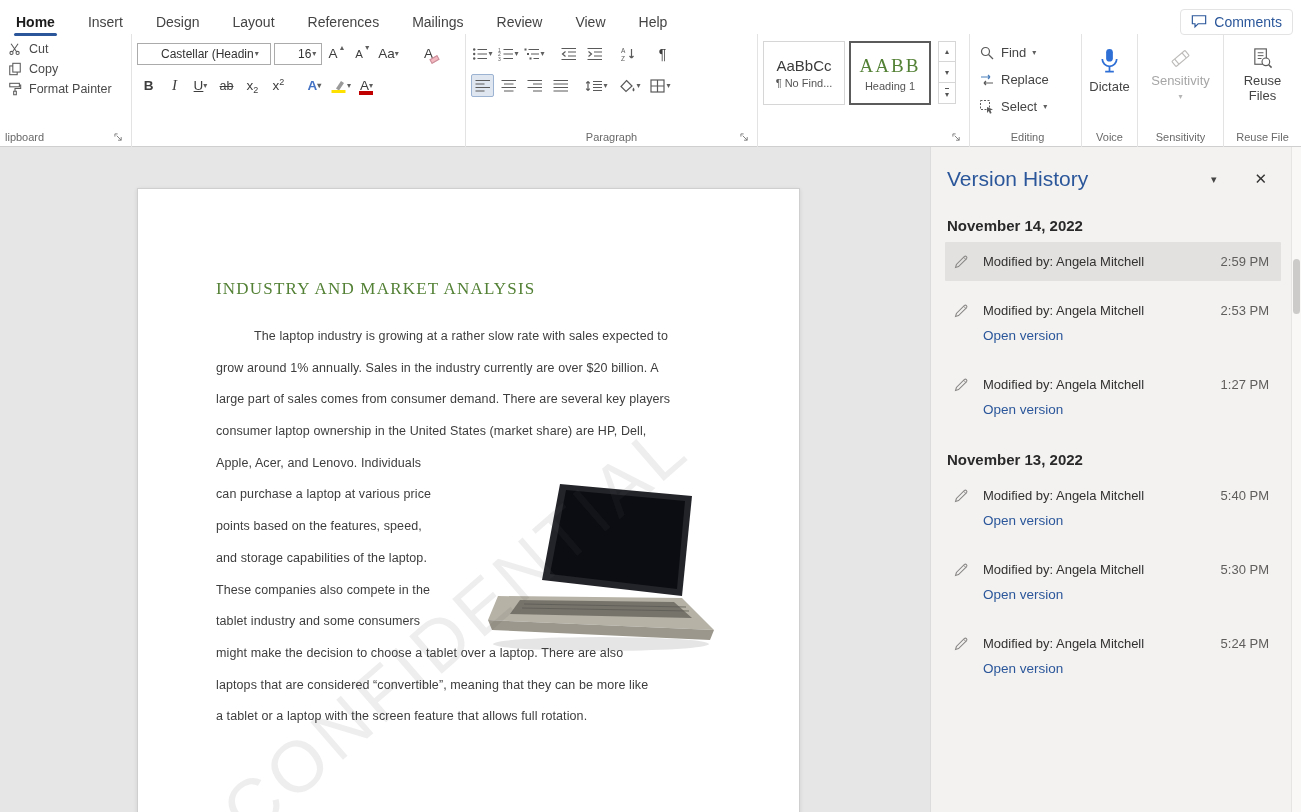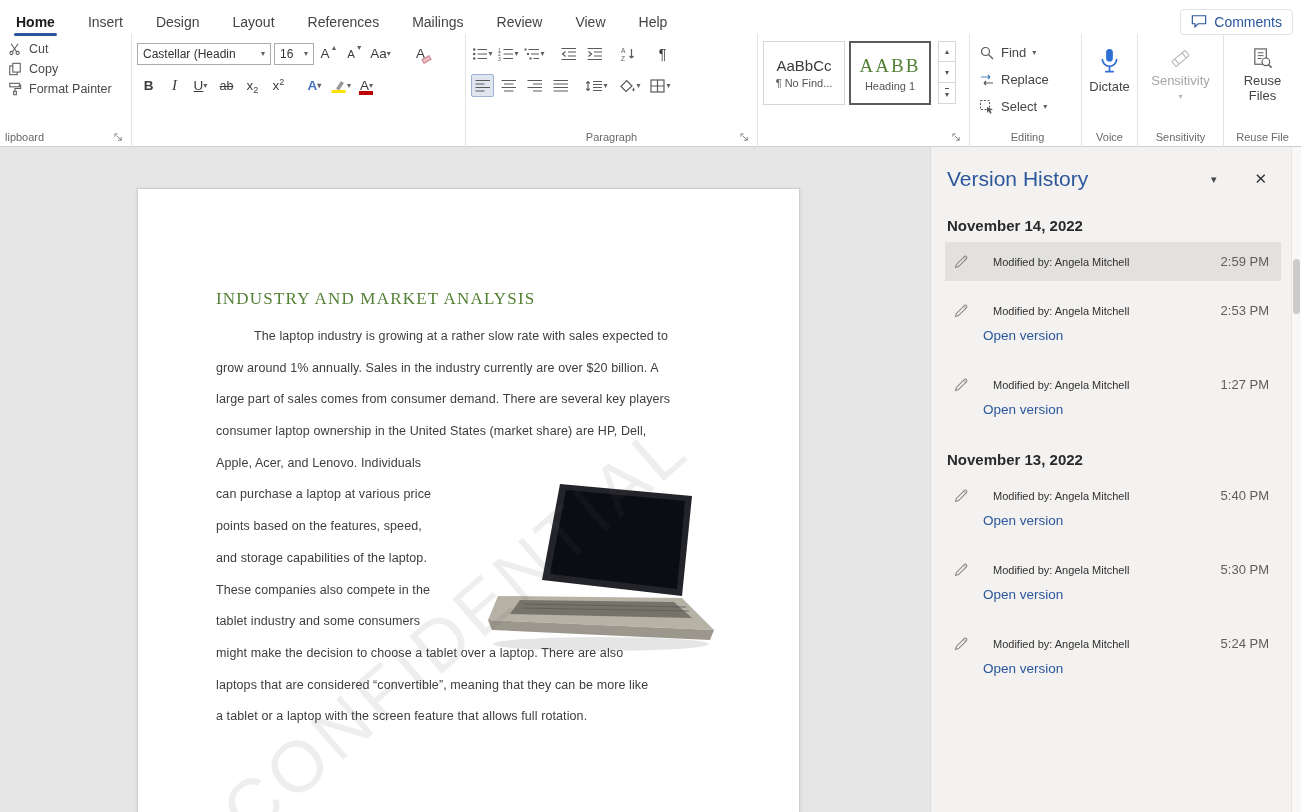--- a/index.html
+++ b/index.html
@@ -24,21 +24,21 @@
   .launcher { position:absolute; right:3px; bottom:5px; cursor:pointer; }
 
   
   .g-clipboard { width:132px; }
   .clip-item { display:flex; align-items:flex-start; gap:6px; font-size:12.5px; color:#4a4a4a; padding:3px 2px; cursor:pointer; white-space:nowrap; }
   .g-clipboard .rb-footer { justify-content:flex-start; padding-left:0; }
 
   
   .g-font { width:334px; }
   .f-row { display:flex; align-items:center; gap:3px; margin-top:3px; }
-  .combo { border:1px solid #ababab; height:22px; background:#fff; display:flex; align-items:center; gap:1px; padding:0 5px; font-size:12px; color:#333; cursor:pointer; white-space:nowrap; }
+  .combo { border:1px solid #ababab; height:22px; background:#fff; display:flex; align-items:center; gap:1px; padding:0 23px; font-size:12px; color:#333; cursor:pointer; white-space:nowrap; }
   .combo .crt { margin-left:auto; }
   .fontname { width:134px; overflow:hidden; }
   .fontsize { width:40px; }
   .rb { min-width:23px; height:23px; display:inline-flex; align-items:center; justify-content:center; border-radius:2px; font-size:13.5px; color:#3d3d3d; cursor:pointer; position:relative; }
   .crt { font-size:8px; color:#5f5f5f; line-height:1; }
   .supmark { font-size:7px; position:relative; top:-6px; left:1px; color:#5f5f5f; }
   .b-bold { font-weight:700; }
   .b-italic { font-family:"Liberation Serif", serif; font-style:italic; font-size:15px; }
   .b-underline .u { text-decoration:underline; }
   .b-strike { text-decoration:line-through; font-size:12.5px; }
@@ -78,41 +78,41 @@
   .bigbtn .lbl { font-size:13px; color:#444; text-align:center; line-height:1.15; }
   .g-voice { width:56px; }
   .g-sens { width:86px; }
   .g-sens .lbl { color:#a6a6a6; }
   .g-reuse { width:77px; border-right:none; }
 
   
   .workspace { display:flex; height:665px; }
   .doc-area { flex:1 1 auto; position:relative; overflow:hidden; background:#e7e6e6; }
   .page { position:absolute; left:137px; top:41px; width:663px; height:700px; background:#fff; border:1px solid #cfcfcf; box-shadow:0 1px 4px rgba(0,0,0,0.10); }
-  .doc-title { position:absolute; left:78px; top:100px; font-family:"Liberation Serif", serif; font-weight:500; font-size:17px; letter-spacing:1.2px; color:#538135; z-index:4; }
+  .doc-title { position:absolute; left:78px; top:90px; font-family:"Liberation Serif", serif; font-weight:500; font-size:17px; letter-spacing:1.2px; color:#538135; z-index:4; }
   .doc-body { position:absolute; left:78px; top:132px; width:508px; z-index:4; }
   .dline { height:31.7px; line-height:31.7px; font-size:12.5px; color:#3d3d3d; white-space:nowrap; letter-spacing:0.1px; }
   .dline.indent { text-indent:38px; }
   .dline.narrow { width:256px; overflow:hidden; }
   .laptop { position:absolute; left:348px; top:291px; z-index:1; }
   .watermark { position:absolute; left:95px; top:592px; z-index:3; font-size:72px; letter-spacing:5px; color:rgba(90,90,90,0.10); white-space:nowrap; transform:rotate(-41deg); transform-origin:left center; pointer-events:none; font-weight:400; }
 
   
   .panel { flex:0 0 371px; background:#f3f2f1; border-left:1px solid #dcdcdc; position:relative; padding-top:12px; }
   .panel-header { display:flex; align-items:center; padding:8px 30px 14px 16px; }
   .panel-title { font-size:21px; color:#2b579a; }
   .panel-caret { margin-left:auto; font-size:11px; color:#444; cursor:pointer; padding:4px; }
   .panel-close { margin-left:30px; font-size:15px; color:#333; cursor:pointer; padding:2px 4px; }
   .vh-date { font-size:15px; font-weight:700; color:#2a2a2a; padding:12px 16px 8px; }
   .vh-list { padding:0 20px 0 14px; }
   .vh-entry { padding:11px 12px 11px 8px; margin-bottom:10px; border-radius:1px; cursor:pointer; }
   .vh-entry.selected { background:#e2e1e0; }
   .vh-row { display:flex; align-items:center; }
   .vh-pencil { width:30px; flex:0 0 30px; }
-  .vh-modified { font-size:11px; color:#323130;margin-left:10px; }
+  .vh-modified { font-size:13px; color:#323130; }
   .vh-time { margin-left:auto; font-size:13px; color:#605e5c; padding-left:8px; }
   .vh-open { display:inline-block; margin:9px 0 0 30px; font-size:13.5px; color:#2b579a; text-decoration:none; cursor:pointer; }
   .panel-scrollbar { position:absolute; right:0; top:0; bottom:0; width:10px; background:#f9f8f7; border-left:1px solid #e6e5e4; }
   .panel-thumb { position:absolute; top:112px; right:1px; width:7px; height:55px; background:#cdcbc9; border-radius:4px; }
 </style>
 </head>
 <body>
 
 <div class="ribbon">
   <div class="tab-row">

